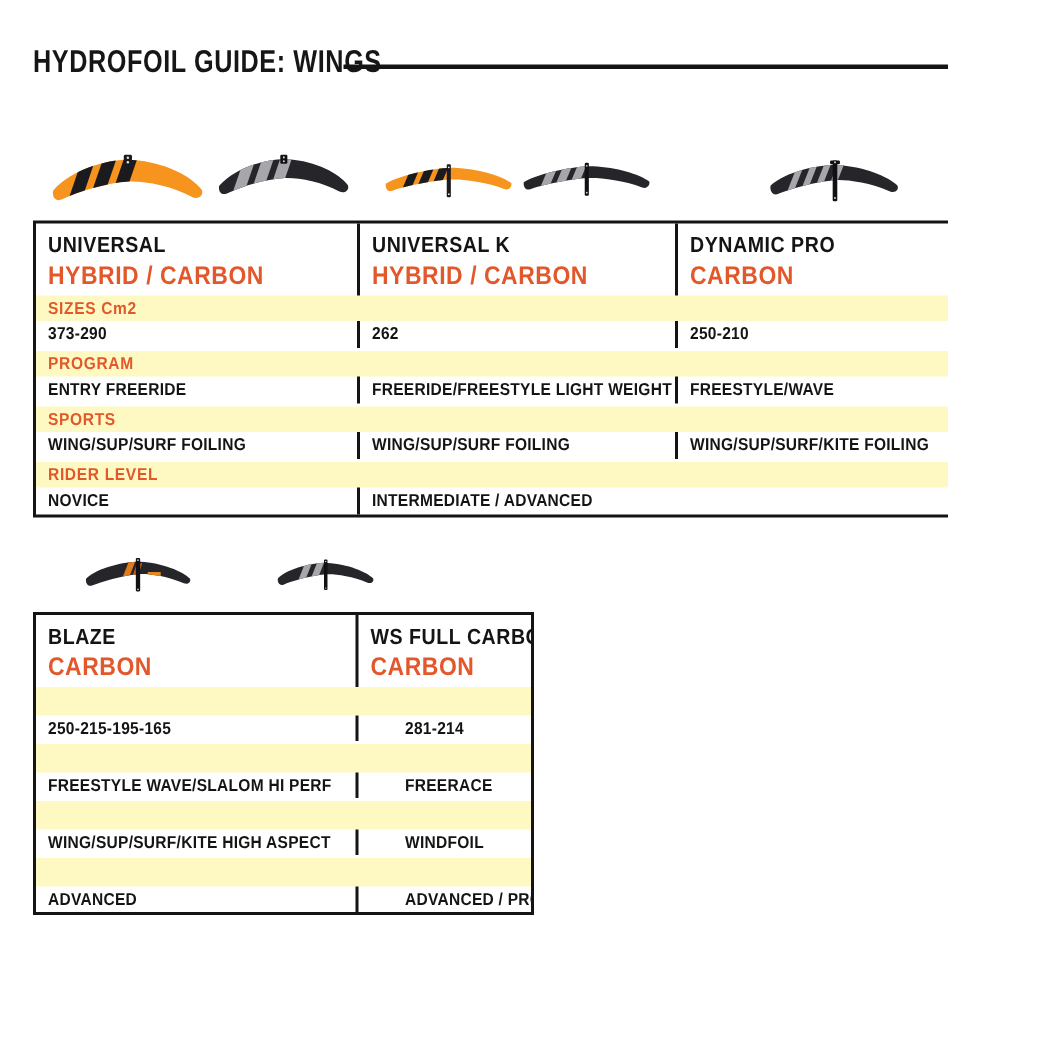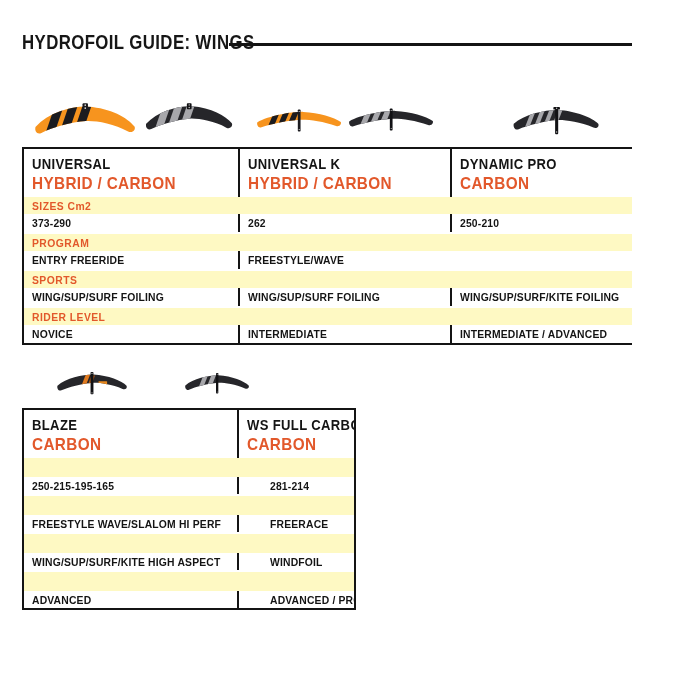--- a/index.html
+++ b/index.html
@@ -175,20 +175,23 @@
     <div class="gap"></div>
 
     <div class="band">
         <span class="cond">PROGRAM</span>
       </div>
     <div class="row">
       <div class="cell">
           <span class="cond">ENTRY FREERIDE</span>
         </div>
       <div class="cell">
+          <span class="cond">FREERIDE/FREESTYLE LIGHT WEIGHT</span>
+        </div>
+      <div class="cell">
           <span class="cond">FREESTYLE/WAVE</span>
         </div>
     </div>
     <div class="gap"></div>
 
     <div class="band">
         <span class="cond">SPORTS</span>
       </div>
     <div class="row">
       <div class="cell">
@@ -202,23 +205,20 @@
         </div>
     </div>
     <div class="gap"></div>
 
     <div class="band">
         <span class="cond">RIDER LEVEL</span>
       </div>
     <div class="row">
       <div class="cell">
           <span class="cond">NOVICE</span>
-        </div>
-      <div class="cell">
-          <span class="cond">INTERMEDIATE</span>
         </div>
       <div class="cell">
           <span class="cond">INTERMEDIATE / ADVANCED</span>
         </div>
     </div>
   </div>
 
   <div class="wing" style="left:56px; top:368px;">
     <svg width="72" height="31" viewBox="0 0 200 64">
       <defs>

